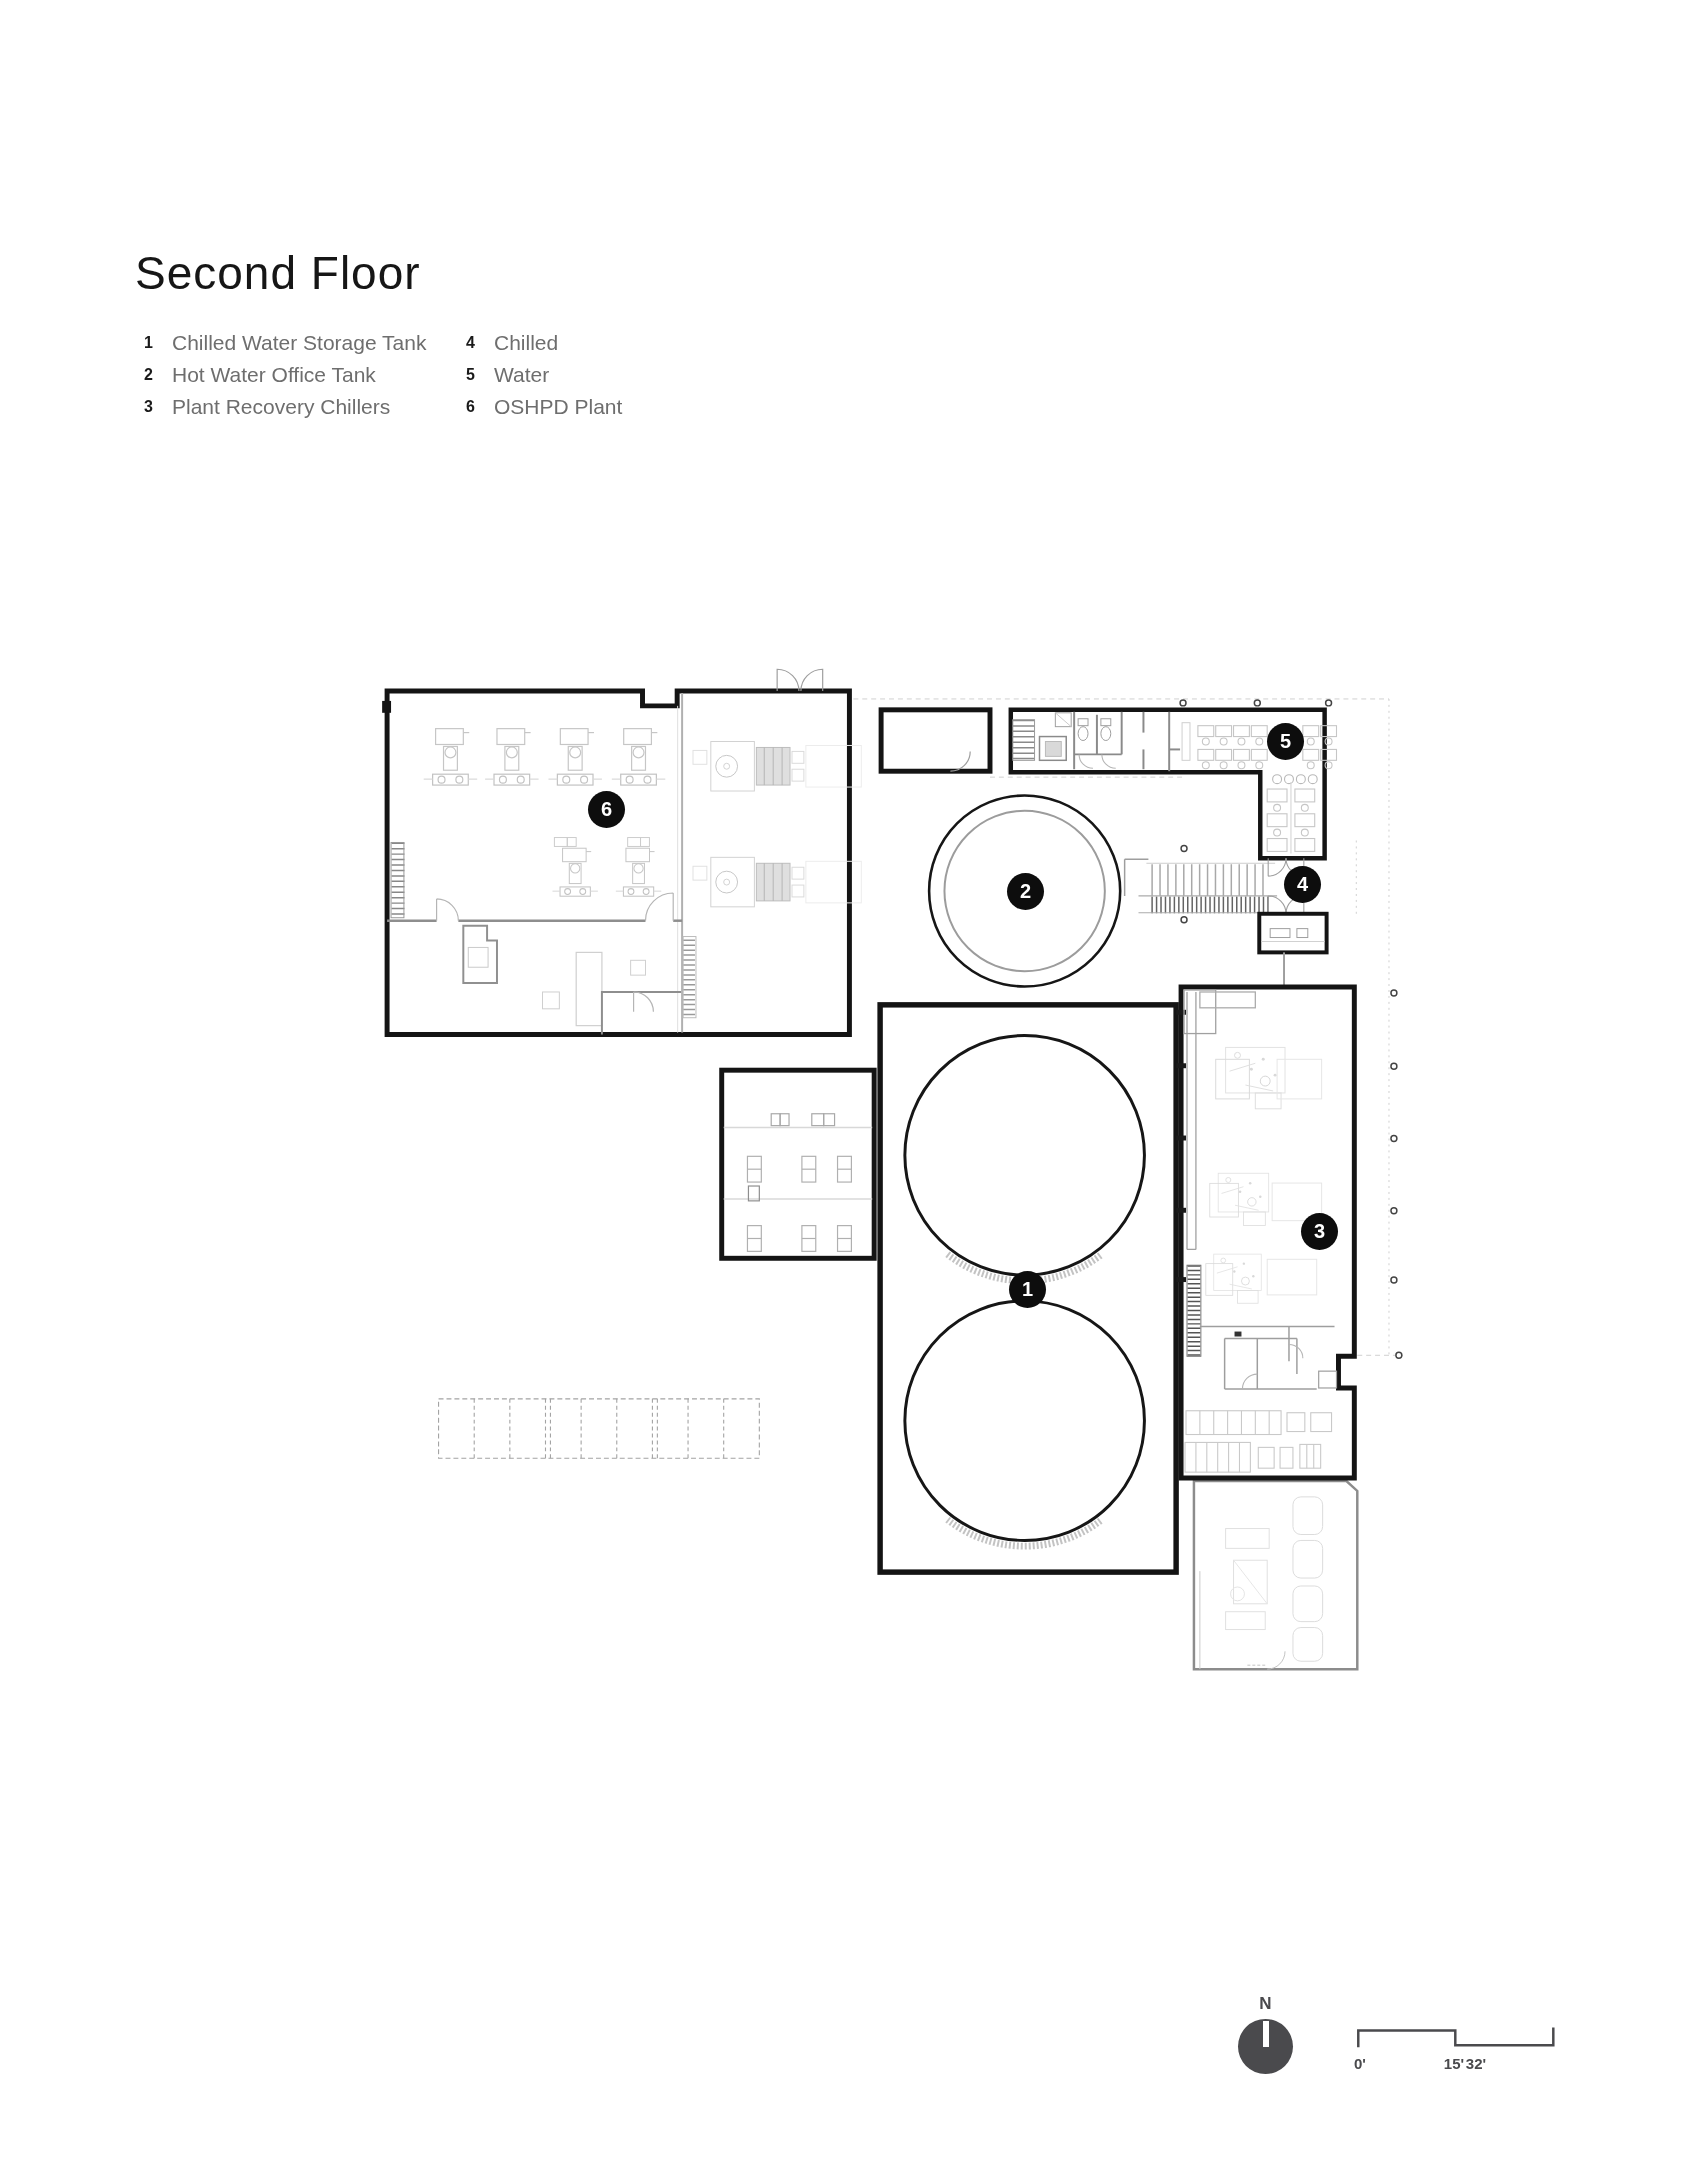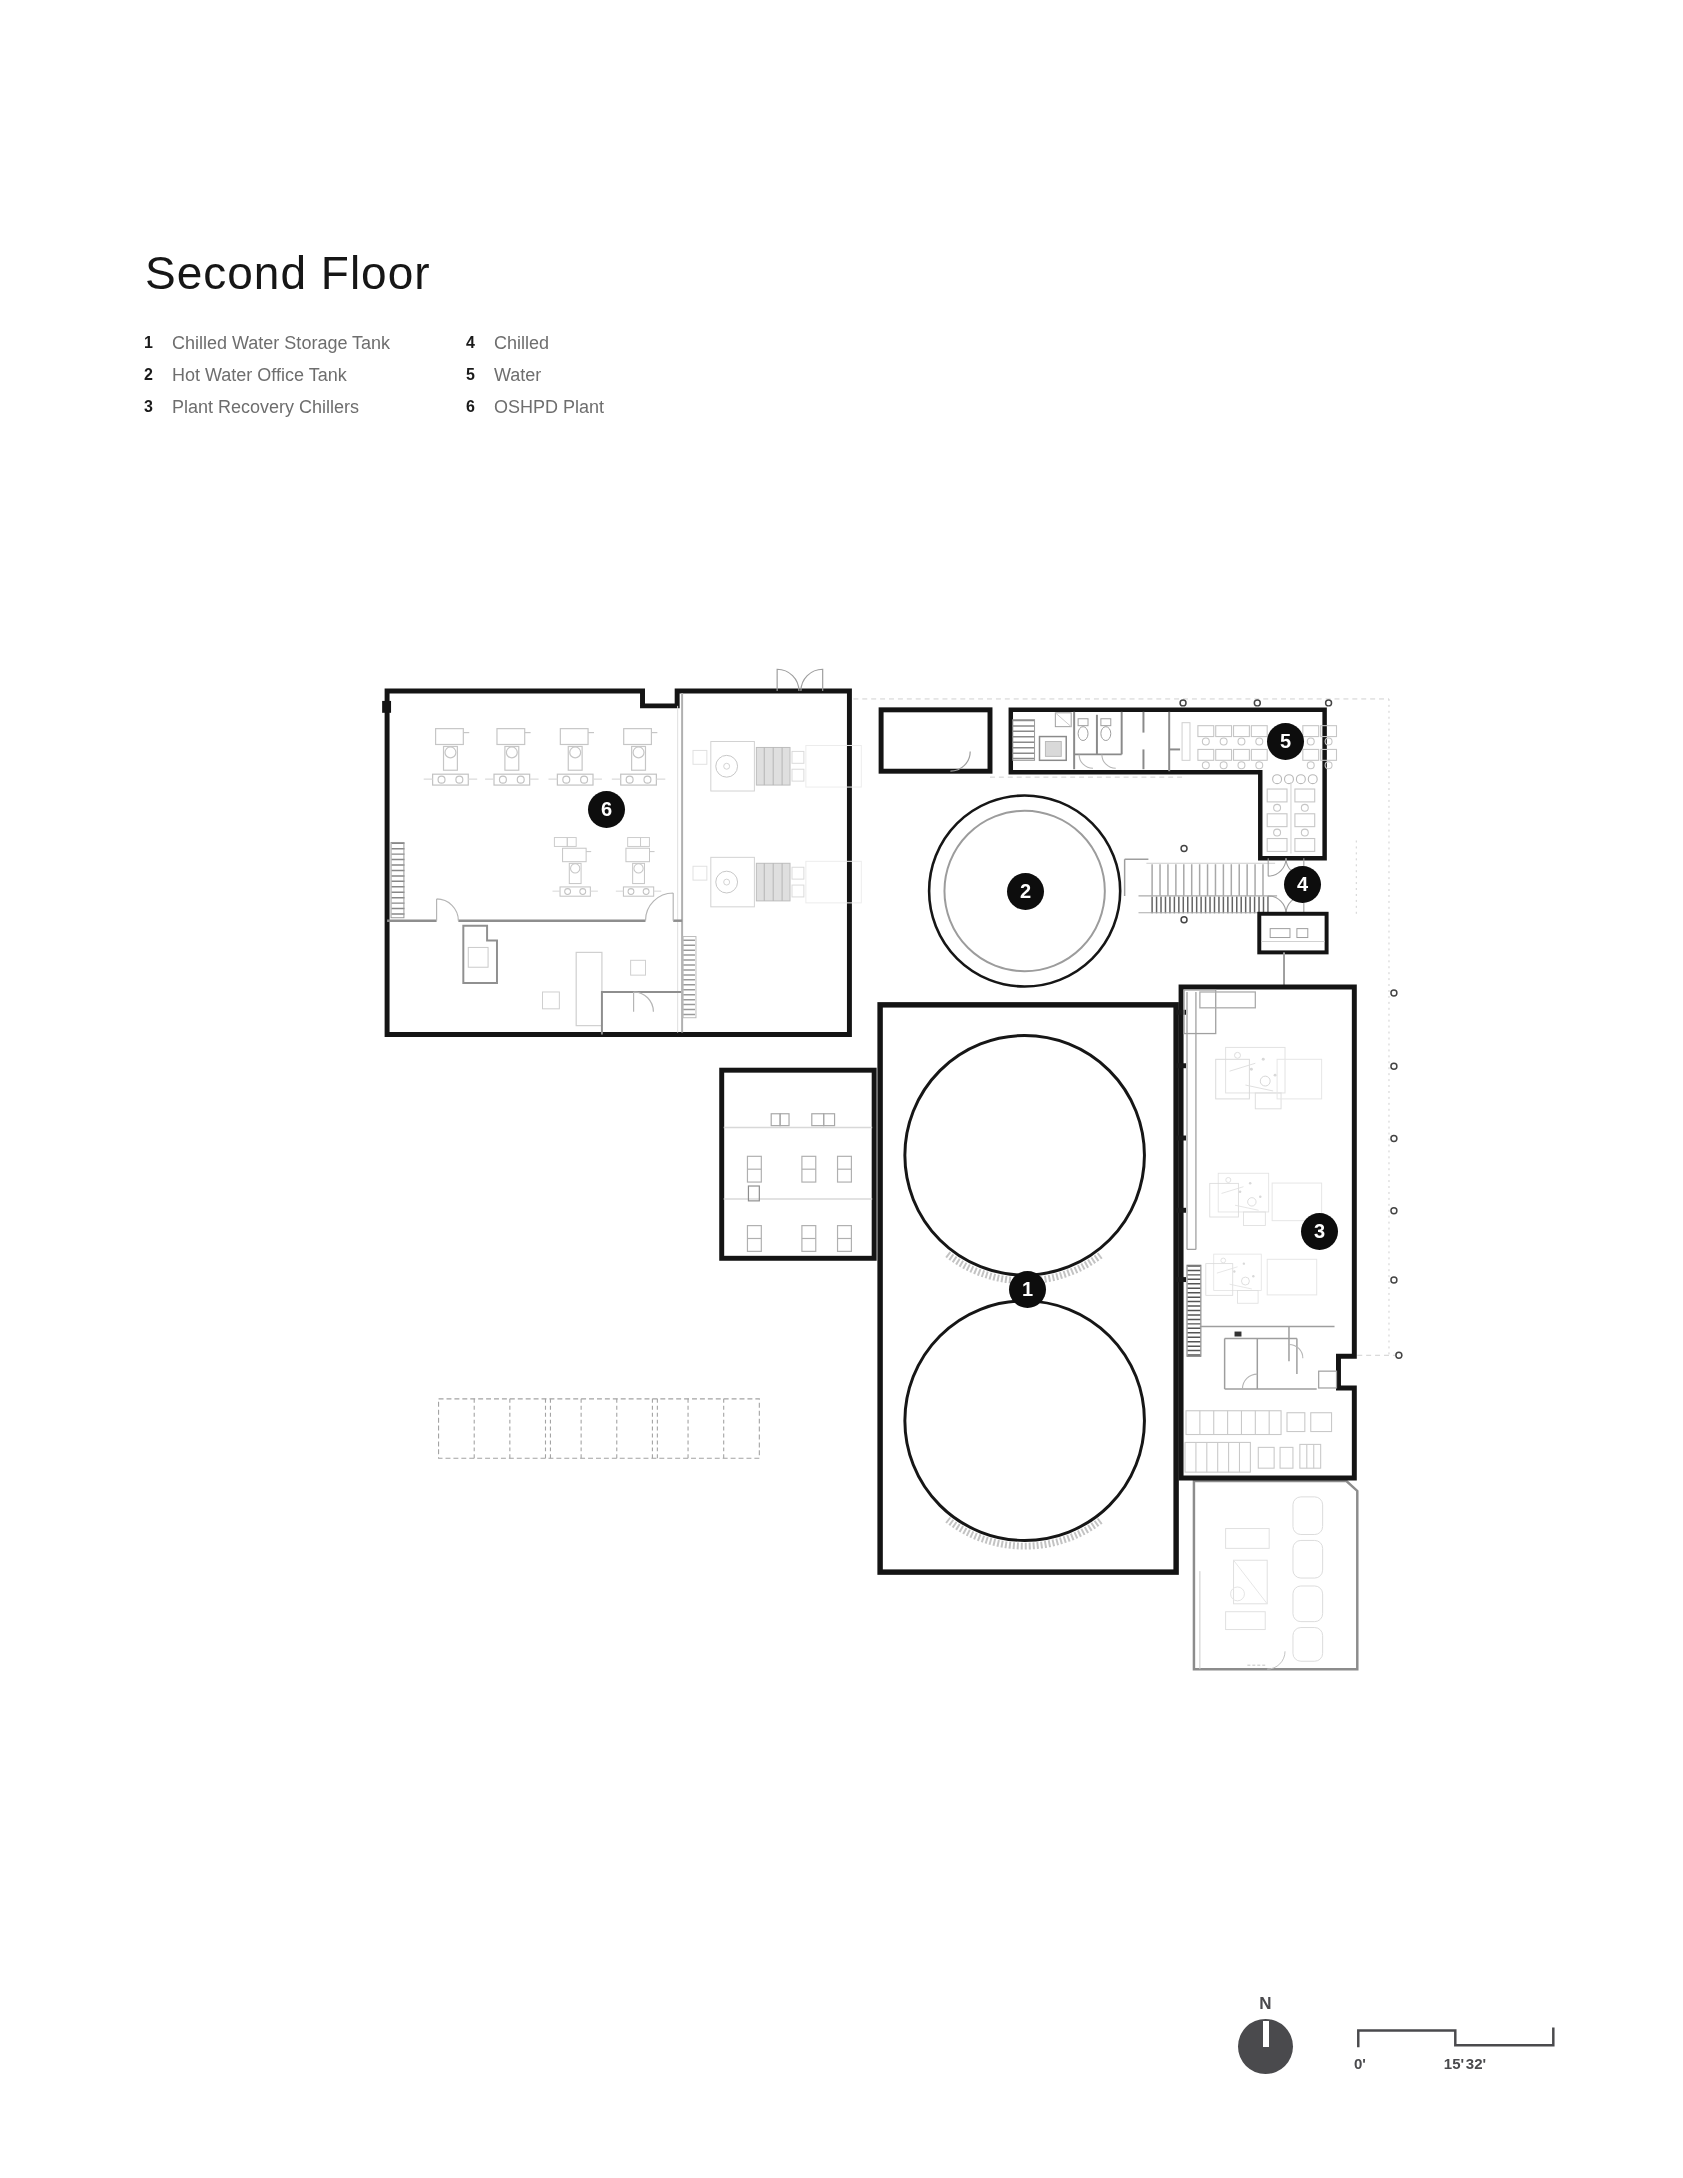--- a/index.html
+++ b/index.html
@@ -1,26 +1,26 @@
 <!DOCTYPE html>
 <html><head>
 <meta charset="utf-8">
 <style>
   html,body{margin:0;padding:0;background:#ffffff;}
   #page{position:relative;width:1683px;height:2178px;background:#ffffff;overflow:hidden;
         font-family:"Liberation Sans",sans-serif;}
   #plan-svg{position:absolute;left:0;top:0;}
-  .page-title{position:absolute;left:145px;top:246px;font-size:46px;letter-spacing:1px;
+  .page-title{position:absolute;left:135px;top:246px;font-size:46px;letter-spacing:1px;
         color:#161616;font-weight:400;}
   .legend-col{position:absolute;top:327px;}
   .legend-col.c1{left:144px;}
   .legend-col.c2{left:466px;}
   .legend-row{display:flex;height:32px;align-items:center;}
   .lnum{width:28px;font-weight:bold;font-size:16px;color:#1a1a1a;}
-  .llabel{font-size:18px;color:#6e6e6e;}
+  .llabel{font-size:21px;color:#6e6e6e;}
   .marker{position:absolute;width:37px;height:37px;border-radius:50%;background:#0d0d0d;
         color:#ffffff;display:flex;align-items:center;justify-content:center;
         font-weight:bold;font-size:20px;z-index:5;}
   .north{position:absolute;left:1238px;top:1994px;width:55px;text-align:center;}
   .north-n{font-weight:bold;font-size:17px;color:#4a4a4d;margin-bottom:5px;}
   .north-circle{width:55px;height:55px;border-radius:50%;background:#4a4a4d;position:relative;margin:0 auto;}
   .north-needle{position:absolute;left:25px;top:2px;width:6px;height:26px;background:#ffffff;}
   .scale-label{position:absolute;top:2055px;font-size:15px;font-weight:600;color:#4a4a4d;width:36px;text-align:center;}
 </style>
 </head>

